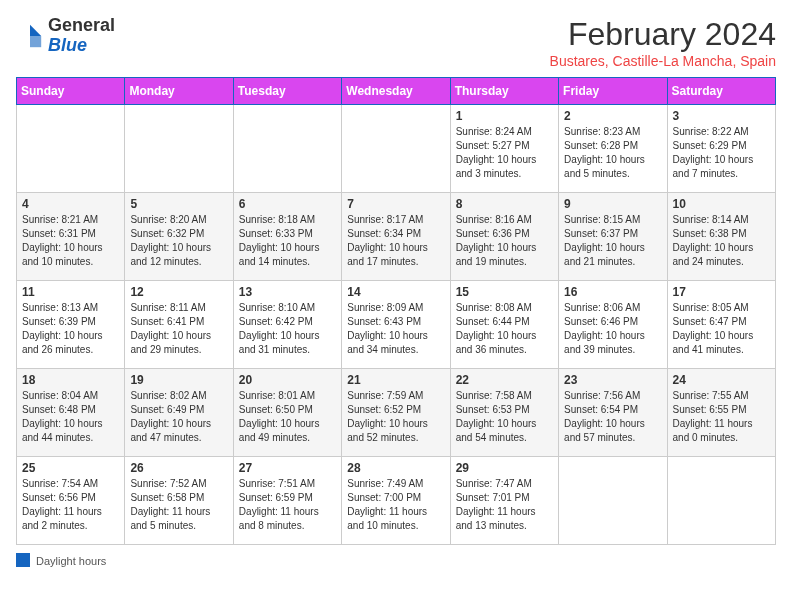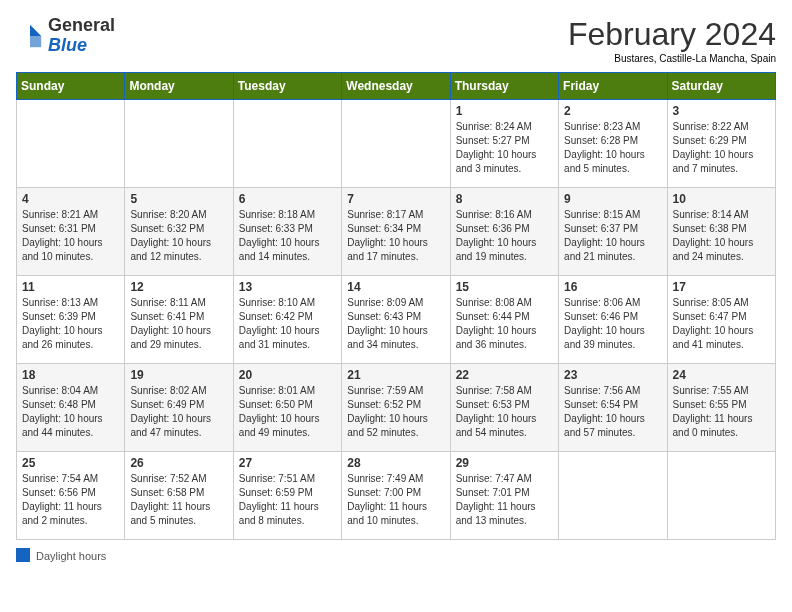--- a/index.html
+++ b/index.html
@@ -34,30 +34,30 @@
     }
     .title-block {
       text-align: right;
     }
     .month-title {
       font-size: 32px;
       font-weight: normal;
       color: #333;
     }
     .subtitle {
-      font-size: 10px;
-      color: #000000;
+      font-size: 14px;
+      color: #ef4444;
     }
     table {
       width: 100%;
       border-collapse: collapse;
       table-layout: fixed;
     }
     thead tr th {
-      background: #4d7c0f;
+      background: #d946ef;
       color: #fff;
       font-size: 12px;
       font-weight: bold;
       padding: 6px 4px;
       text-align: left;
       border: 1px solid #1565c0;
     }
     tbody tr td {
       border: 1px solid #ccc;
       vertical-align: top;

